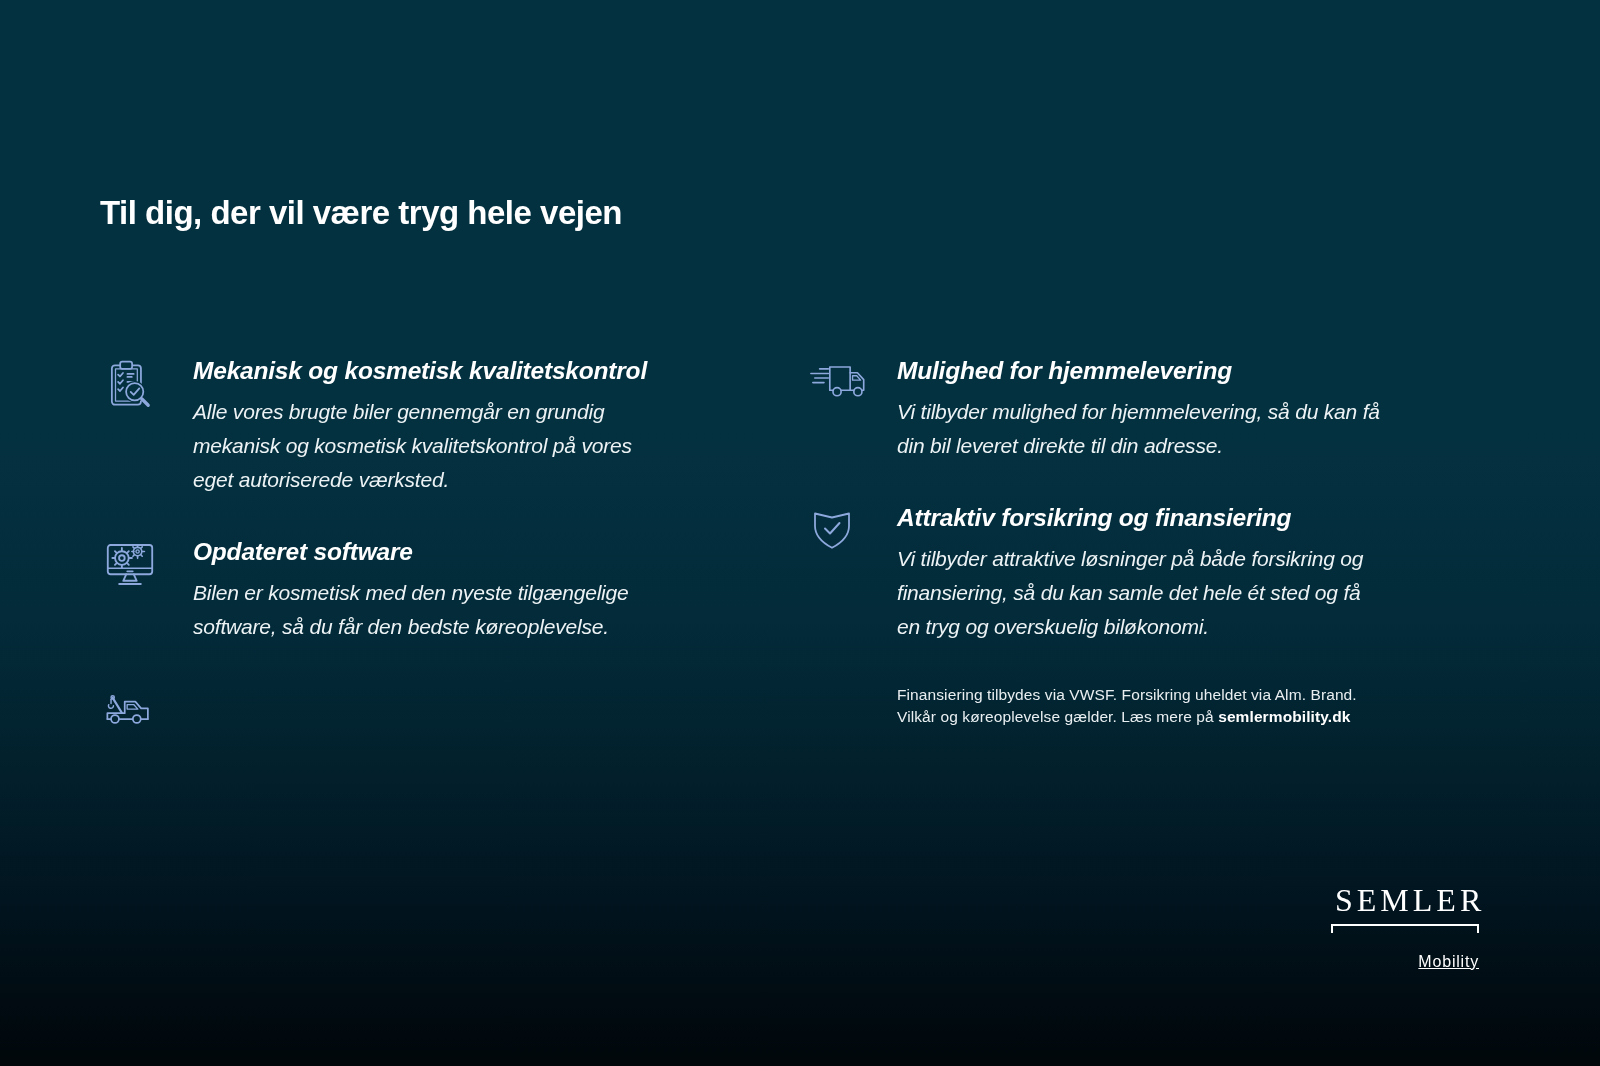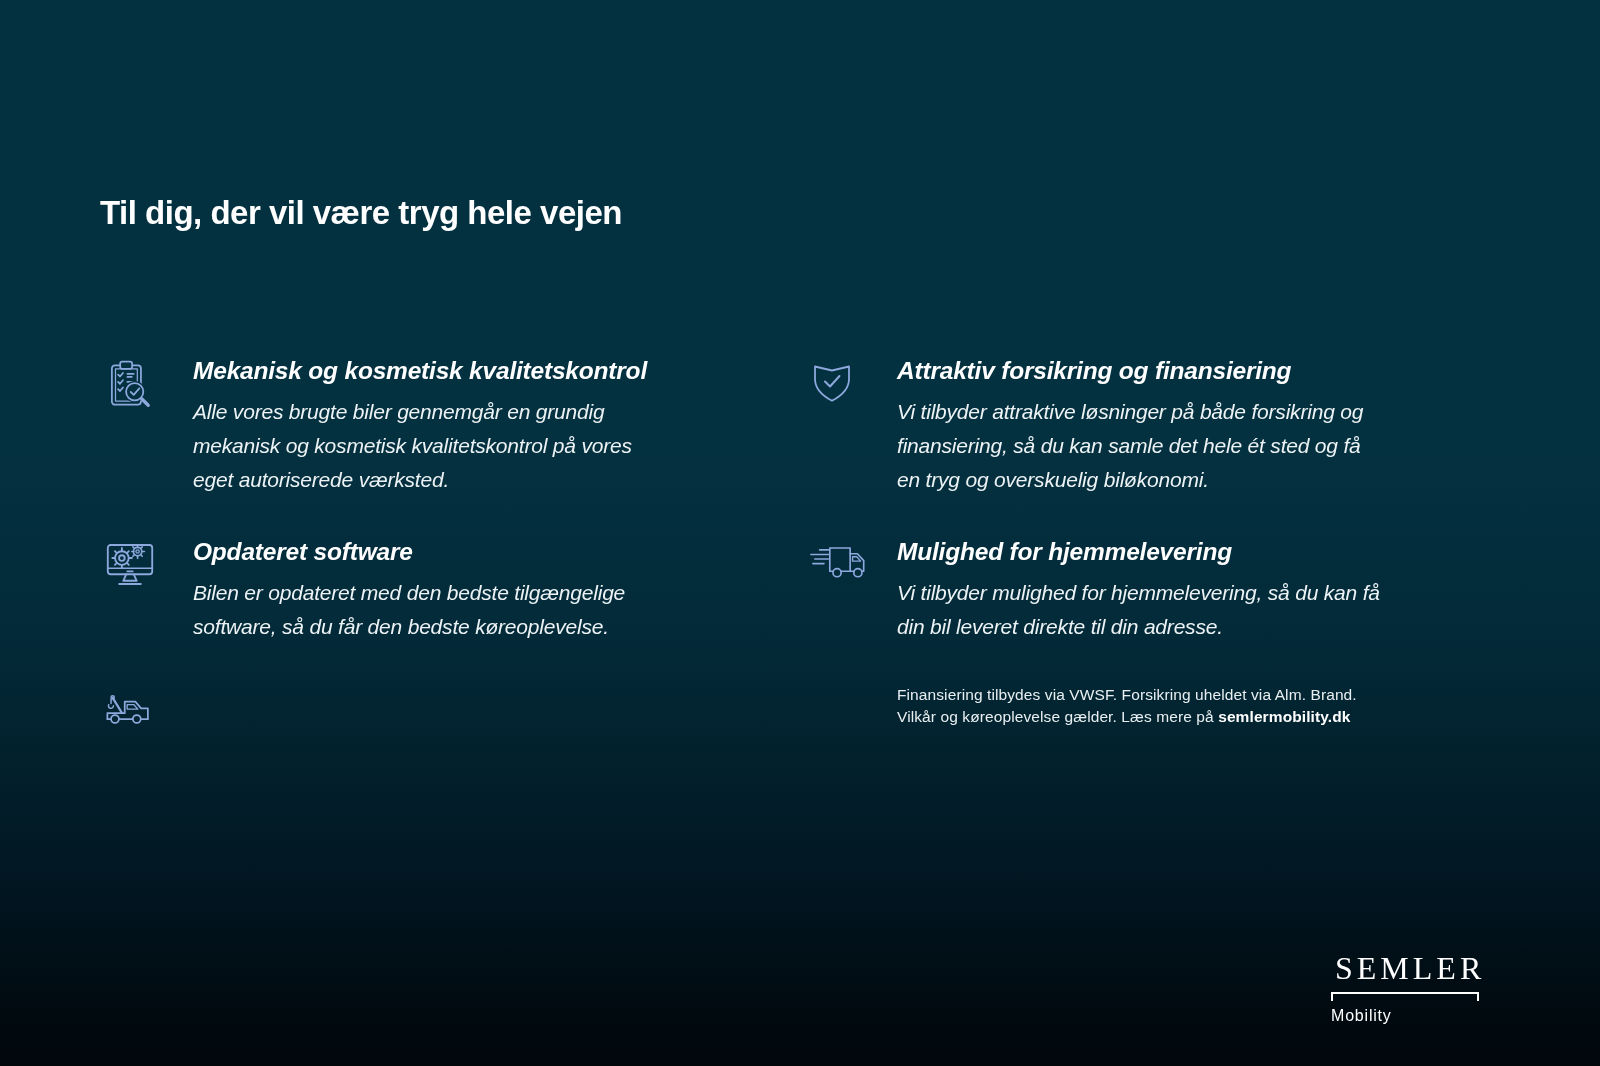--- a/index.html
+++ b/index.html
@@ -30,33 +30,33 @@
   }
   .feature-body{
     margin:0;font-size:21px;line-height:34px;letter-spacing:-0.2px;
     color:#edf3f5;white-space:pre-line;
   }
   .fine-print{
     margin:38px 0 0 89px;font-size:15.5px;line-height:22px;
     color:#e9eff1;letter-spacing:0.1px;
   }
   .fine-print strong{font-weight:700;color:#ffffff;}
-  .logo{position:absolute;left:1331px;top:952px;width:148px;text-align:left;}
+  .logo{position:absolute;left:1331px;top:884px;width:148px;text-align:right;}
   .logo-word{
     font-family:"Liberation Serif", serif;
     font-size:32px;line-height:1.05;letter-spacing:4px;text-indent:4px;
     color:#ffffff;white-space:nowrap;
   }
   .logo-rule{
     height:7px;margin-top:6px;
     border-top:2.5px solid #ffffff;
     border-left:2.5px solid #ffffff;
     border-right:2.5px solid #ffffff;
   }
-  .logo-sub{margin-top:6px;font-size:16px;letter-spacing:0.8px;color:#ffffff;}
+  .logo-sub{margin-top:20px;font-size:16px;letter-spacing:0.8px;color:#ffffff;text-decoration:underline;}
   svg.ic{display:block;}
 </style>
 </head>
 <body>
 
 <div class="page">
 
   <h1 class="page-title">Til dig, der vil være tryg hele vejen</h1>
 
   <section class="col col-left">
@@ -113,21 +113,21 @@
           <path d="M31 5.2 v1.9" stroke-width="1.5"></path>
             <path d="M31 15.9 v1.9" stroke-width="1.5"></path>
           <path d="M33.9 8.6 l1.4-1.4" stroke-width="1.5"></path>
             <path d="M33.9 14.4 l1.4 1.4" stroke-width="1.5"></path>
           <path d="M28.1 8.6 l-1.4-1.4" stroke-width="1.5"></path>
             <path d="M28.1 14.4 l-1.4 1.4" stroke-width="1.5"></path>
         </svg>
       </div>
       <div class="feature-text">
         <h2 class="feature-title">Opdateret software</h2>
-        <p class="feature-body">Bilen er opdateret med den bedste tilgængelige
+        <p class="feature-body">Bilen er kosmetisk med den nyeste tilgængelige
 software, så du får den bedste køreoplevelse.</p>
       </div>
     </article>
 
     <article class="feature">
       <div class="icon-box">
         <svg class="ic" width="54" height="40" viewBox="0 0 56 40" fill="none" stroke="#8ca8dc" stroke-width="1.8" stroke-linecap="round" stroke-linejoin="round">
           <path d="M3.5 33.5 V27.5 H21.5 V15.5 H32.5 L38.5 22.5 H45.5 V33.5"></path>
           <path d="M3.5 33.5 H7"></path>
           <path d="M15.8 33.5 H29.6"></path>
@@ -142,35 +142,20 @@
         </svg>
       </div>
     </article>
 
   </section>
 
   <section class="col col-right">
 
     <article class="feature">
       <div class="icon-box">
-        <svg class="ic" width="48" height="48" viewBox="0 0 48 48" fill="none" stroke="#8ca8dc" stroke-width="1.8" stroke-linecap="round" stroke-linejoin="round">
-          <path d="M7 8.5 L24 12.5 L41 8.5 V21 C41 30.5 33.5 37.8 24 42.8 C14.5 37.8 7 30.5 7 21 Z"></path>
-          <path d="M17 23.5 l5 5 l9.5-10.5" stroke-width="2"></path>
-        </svg>
-      </div>
-      <div class="feature-text">
-        <h2 class="feature-title">Attraktiv forsikring og finansiering</h2>
-        <p class="feature-body">Vi tilbyder attraktive løsninger på både forsikring og
-finansiering, så du kan samle det hele ét sted og få
-en tryg og overskuelig biløkonomi.</p>
-      </div>
-    </article>
-
-    <article class="feature">
-      <div class="icon-box">
         <svg class="ic" width="62" height="48" viewBox="0 0 64 48" fill="none" stroke="#8ca8dc" stroke-width="1.7" stroke-linecap="round" stroke-linejoin="round">
           <path d="M12 10.5 H21"></path>
           <path d="M3 15.2 H21"></path>
           <path d="M7 19.9 H21"></path>
           <path d="M5 24.6 H16.5"></path>
           <path d="M22.5 32.5 V8.5 H43.5 V32.5"></path>
           <path d="M22.5 32.5 H25.7"></path>
           <path d="M34.3 32.5 H43.5 H47.4"></path>
           <path d="M43.5 14.5 H51 L57.5 21.5 V32.5 H55.7"></path>
           <circle cx="30" cy="34" r="4.2"></circle>
@@ -178,20 +163,35 @@
           <path d="M46 17.5 h4.3 l4 4.6 H46 Z" stroke-width="1.4"></path>
         </svg>
       </div>
       <div class="feature-text">
         <h2 class="feature-title">Mulighed for hjemmelevering</h2>
         <p class="feature-body">Vi tilbyder mulighed for hjemmelevering, så du kan få
 din bil leveret direkte til din adresse.</p>
       </div>
     </article>
 
+    <article class="feature">
+      <div class="icon-box">
+        <svg class="ic" width="48" height="48" viewBox="0 0 48 48" fill="none" stroke="#8ca8dc" stroke-width="1.8" stroke-linecap="round" stroke-linejoin="round">
+          <path d="M7 8.5 L24 12.5 L41 8.5 V21 C41 30.5 33.5 37.8 24 42.8 C14.5 37.8 7 30.5 7 21 Z"></path>
+          <path d="M17 23.5 l5 5 l9.5-10.5" stroke-width="2"></path>
+        </svg>
+      </div>
+      <div class="feature-text">
+        <h2 class="feature-title">Attraktiv forsikring og finansiering</h2>
+        <p class="feature-body">Vi tilbyder attraktive løsninger på både forsikring og
+finansiering, så du kan samle det hele ét sted og få
+en tryg og overskuelig biløkonomi.</p>
+      </div>
+    </article>
+
     <div class="fine-print">
       <div>Finansiering tilbydes via VWSF. Forsikring uheldet via Alm. Brand.</div>
       <div><span>Vilkår og køreoplevelse gælder. Læs mere på </span><strong>semlermobility.dk</strong></div>
     </div>
 
   </section>
 
   <div class="logo">
     <div class="logo-word">SEMLER</div>
     <div class="logo-rule"></div>

